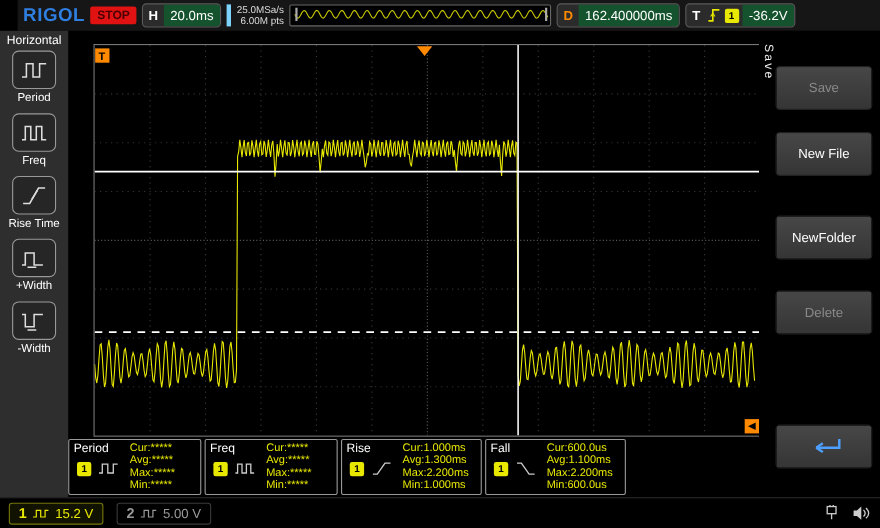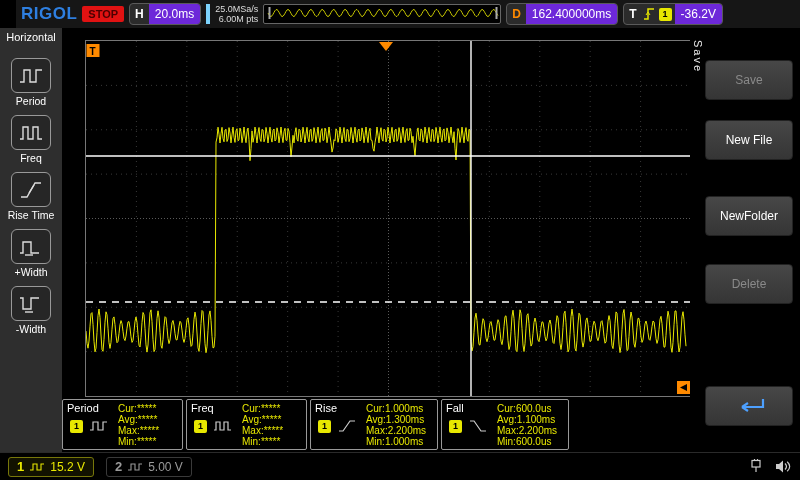--- a/index.html
+++ b/index.html
@@ -9,32 +9,32 @@
   
   .topbar{position:absolute;left:16px;top:0;width:800px;height:28px;background:#161616;
           display:flex;align-items:center;gap:5px;padding:0 5px;box-sizing:border-box;text-align:right;}
   .brand{color:#2e7fe0;font-size:17px;font-weight:bold;letter-spacing:.5px;}
   .badge-stop{background:#e01212;color:#4a0000;font-weight:bold;font-size:11px;
               padding:2px 6px;border-radius:2px;}
   .pillbox{display:flex;align-items:center;height:20px;border:1px solid #5a5a5a;
            border-radius:4px;background:#2b2b2b;overflow:hidden;}
   .pill-label{padding:0 5px;font-size:12px;font-weight:bold;color:#fff;}
   .pill-label.orange{color:#ff8a00;}
-  .pill-value{background:#6d28d9;height:100%;display:flex;align-items:center;
+  .pill-value{background:#14532d;height:100%;display:flex;align-items:center;
               padding:0 6px;font-size:12px;color:#fff;white-space:nowrap;}
   .acq{border-left:4px solid #7dd3fc;padding-left:5px;font-size:9px;color:#ddd;line-height:10px;}
   .preview{width:236px;height:18px;border:1px solid #666;border-radius:2px;background:#000;}
   .badge1{background:#e8e800;color:#000;min-width:13px;height:13px;border-radius:2px;
           display:flex;align-items:center;justify-content:center;font-size:9px;
           font-weight:bold;margin:0 3px;}
 
   
   .sidebar{position:absolute;left:0;top:28px;width:62px;height:424px;background:#2e2e2e;
            box-sizing:border-box;padding-top:3px;display:flex;flex-direction:column;align-items:center;}
-  .sidebar-title{color:#fff;font-size:11px;margin-bottom:15px;}
+  .sidebar-title{color:#fff;font-size:11px;margin-bottom:3px;}
   .side-item{display:flex;flex-direction:column;align-items:center;margin-bottom:8px;width:100%;}
   .side-icon{width:38px;height:33px;border:1px solid #999;border-radius:6px;background:#262626;
              display:flex;align-items:center;justify-content:center;}
   .side-icon svg{stroke:#ddd;fill:none;stroke-width:1.4;}
   .side-label{color:#fff;font-size:10.5px;margin-top:2px;white-space:nowrap;}
 
   
   .grat-wrap{position:absolute;left:85px;top:40px;width:605px;height:355px;}
   #grat{position:absolute;left:0;top:0;border:1px solid #777;background:#000;}
 
@@ -49,21 +49,21 @@
 
   
   .measure-bar{position:absolute;left:62px;top:399px;height:51px;display:flex;gap:3px;}
   .mbox{width:121px;box-sizing:border-box;border:1px solid #999;border-radius:2px;background:#000;
         display:flex;padding:2px 4px;gap:3px;}
   .mbox.w2{width:128px;}
   .mleft{width:48px;display:flex;flex-direction:column;}
   .mname{color:#fff;font-size:11px;}
   .mrow{display:flex;align-items:center;gap:3px;margin-top:5px;}
   .micon{stroke:#ccc;fill:none;stroke-width:1.2;}
-  .mvals{display:flex;flex-direction:column;justify-content:center;}
+  .mvals{display:flex;flex-direction:column;justify-content:space-between;}
   .mv{color:#e8e800;font-size:10px;line-height:11px;white-space:nowrap;}
 
   
   .statusbar{position:absolute;left:0;top:452px;width:800px;height:28px;background:#000;
              border-top:1px solid #2a2a2a;display:flex;align-items:center;padding:0 8px;
              box-sizing:border-box;gap:12px;}
   .chbox{display:flex;align-items:center;gap:5px;height:20px;padding:0 8px;border-radius:3px;
          font-size:12px;box-sizing:border-box;}
   .chbox.ch1{color:#e8e800;border:1px solid #77770a;background:#121200;}
   .chbox.ch2{color:#9a9a9a;border:1px solid #3a3a3a;}

